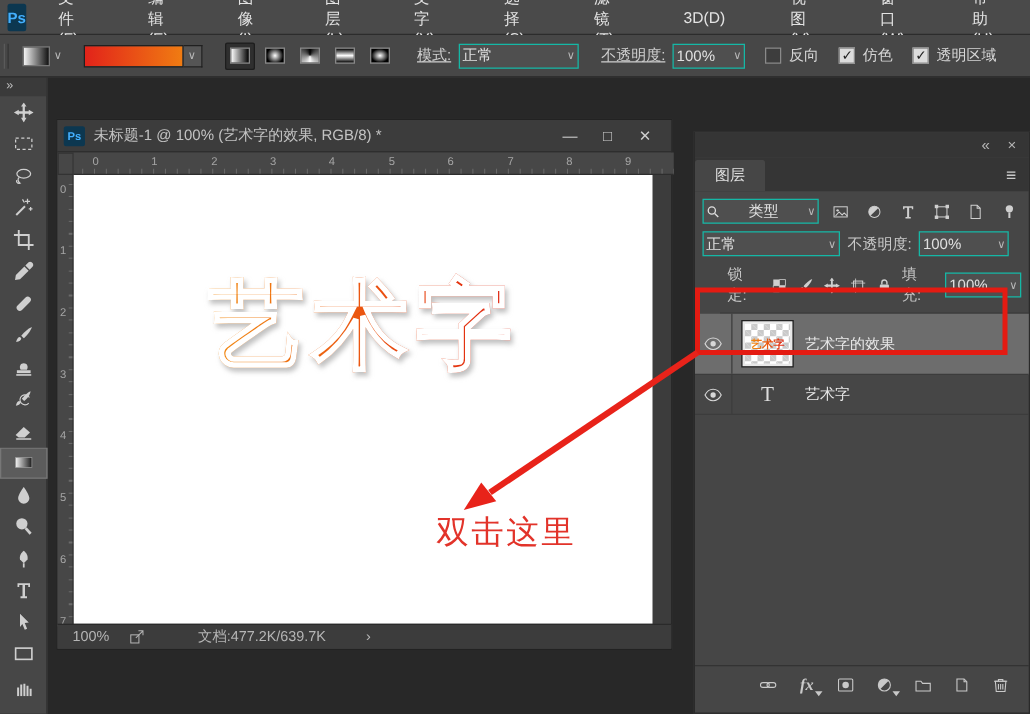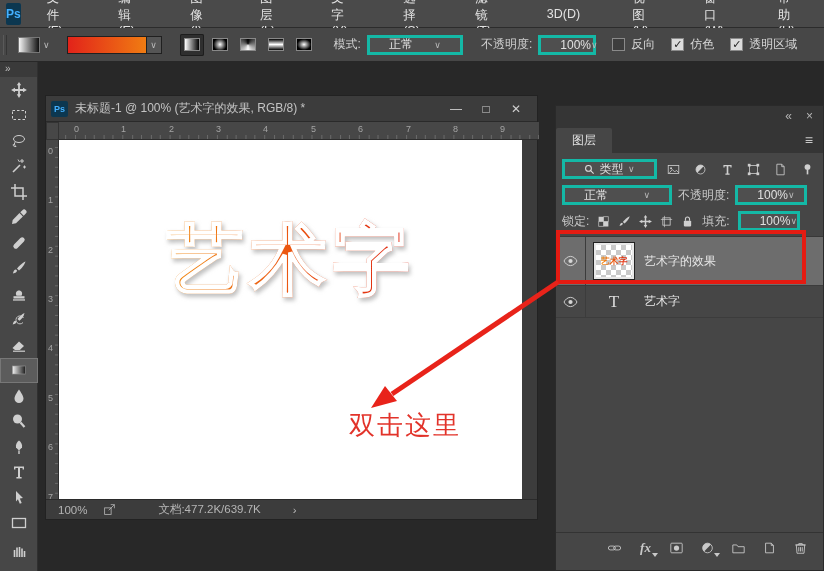--- a/index.html
+++ b/index.html
@@ -26,23 +26,23 @@
     display:flex; align-items:center; justify-content:center; }
   .gtype-row { display:flex; margin-left:18px; gap:4px; }
   .gtype { width:24px; height:22px; display:flex; align-items:center; justify-content:center; border-radius:2px; }
   .gtype.sel { background:#2f2f2f; box-shadow:inset 0 0 0 1px #1d1d1d; }
   .gsw { width:16px; height:13px; border:1px solid #888; }
   .gsw.lin { background:linear-gradient(90deg,#fff,#000); }
   .gsw.rad { background:radial-gradient(circle at 50% 50%, #fff 0%, #000 75%); }
   .gsw.ang { background:conic-gradient(#000,#fff,#000); }
   .gsw.ref { background:linear-gradient(180deg,#000,#fff 50%,#000); }
   .gsw.dia { background:radial-gradient(closest-side,#fff,#000); }
-  .opt-label { margin-left:18px; color:#cfcfcf; }
+  .opt-label { margin-left:18px; color:#cfcfcf;text-decoration:underline; }
   .dd { display:flex; align-items:center; justify-content:space-between; background:#4f4f4f;
-    border:3px solid #14b8a6; height:20px; padding:0 19px; color:#e0e0e0; }
+    border:1px solid #14b8a6; height:20px; padding:0 2px; color:#e0e0e0; }
   .dd-mode { width:96px; margin-left:6px; }
   .dd-opac { width:58px; margin-left:6px; }
   .cbx { width:13px; height:13px; border:1px solid #8a8a8a; margin-left:16px; background:#3d3d3d;
     display:flex; align-items:center; justify-content:center; font-size:11px; color:#222; }
   .cbx.on { background:#dcdcdc; font-weight:bold; }
   .cbx-label { margin-left:6px; }
 
   
   #toolbar { position:absolute; left:0; top:62px; width:38px; height:509px; background:#474747;
     border-right:1px solid #303030; z-index:4; }
@@ -97,21 +97,21 @@
   #lp-filter { padding:6px 6px 4px 6px; gap:7px; }
   #filter-dd { width:98px; height:20px; }
   .srch { width:11px; height:11px; }
   .fbtn { width:21px; height:19px; display:flex; align-items:center; justify-content:center; color:#cfcfcf; border-radius:2px; }
   .fbtn svg, .lockic svg { width:13px; height:13px; }
   .pinbtn { margin-left:auto; }
   #lp-blend { padding:2px 6px 4px 6px; gap:6px; }
   #blend-dd { width:110px; height:20px; }
   .small-label { color:#c9c9c9; }
   #opac-dd { width:72px; height:20px; }
-  #lp-lock { padding:2px 6px 5px 6px; gap:8px; border-bottom:1px solid #383838; }
+  #lp-lock { padding:2px 6px 5px 6px; gap:8px; border-bottom:1px solid #383838;margin-left:20px; }
   .lockic { display:flex; align-items:center; color:#cfcfcf; }
   #fill-dd { width:62px; height:20px; }
   .layer-row { position:relative; display:flex; align-items:center; border-bottom:1px solid #3c3c3c; }
   .layer-row .eye { width:30px; display:flex; justify-content:center; color:#d6d6d6; border-right:1px solid #3c3c3c; align-self:stretch; align-items:center; }
   .eye svg { width:15px; height:12px; }
   .layer-row.sel { background:#6d6d6d; }
   #thumb1 { width:40px; height:36px; margin-left:8px; border:2px solid #e8e8e8; outline:1px solid #222;
     background-color:#fff;
     background-image:linear-gradient(45deg,#c9c9c9 25%,transparent 25%,transparent 75%,#c9c9c9 75%),
                      linear-gradient(45deg,#c9c9c9 25%,transparent 25%,transparent 75%,#c9c9c9 75%);

